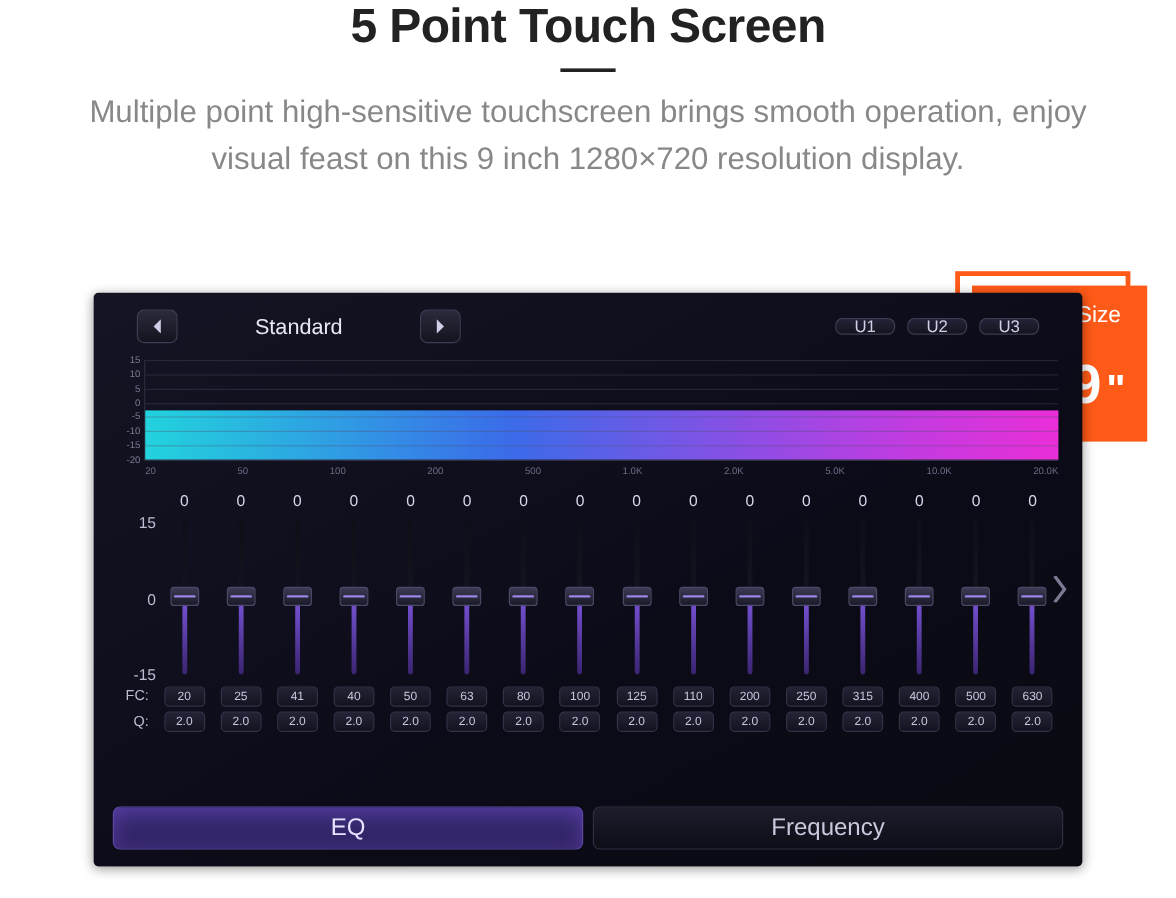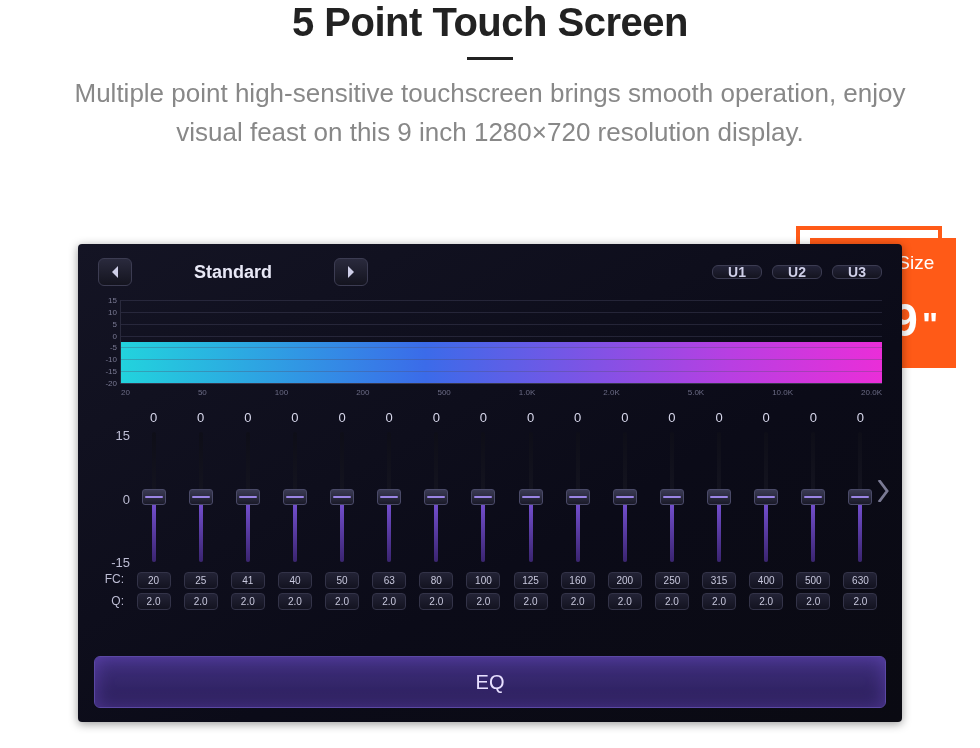--- a/index.html
+++ b/index.html
@@ -41,22 +41,21 @@
     background: linear-gradient(150deg, #141424 0%, #0b0b18 60%, #0a0a12 100%);
     border-radius: 4px;
     box-shadow: 0 2px 10px rgba(0,0,0,.4);
     color: #d6d6e8;
     overflow: hidden;
   }
   
   .topbar {
     display: flex;
     align-items: center;
-    padding: 14px 20px 10px;
-    font-weight: bold;
+    padding: 14px 36px 10px;
   }
   .nav-btn {
     width: 34px; height: 28px;
     background: linear-gradient(#2a2a3d,#14141f);
     border: 1px solid #3c3c52;
     border-radius: 6px;
     display: flex; align-items: center; justify-content: center;
     color: #cfcfe8; cursor: pointer;
   }
   .nav-btn svg { width: 10px; height: 12px; fill: #cfcfe8; }
@@ -167,21 +166,21 @@
   .side-arrow {
     position: absolute; right: -6px; top: 70px;
     color: #888; font-size: 22px;
   }
   
   .tabs {
     position: absolute; left: 16px; right: 16px; bottom: 14px;
     display: flex; gap: 8px;
   }
   .tab {
-    flex: 1; height: 52px;
+    flex: 1; height: 36px;
     background: linear-gradient(#1c1c2c,#0e0e18);
     border: 1px solid #2e2e42;
     border-radius: 6px;
     display: flex; align-items: center; justify-content: center;
     font-size: 20px; color: #c8c8dd; cursor: pointer;
   }
   .tab.active {
     background: linear-gradient(180deg,#3f2f7e 0%,#2a1e58 100%);
     border-color: #5b48a4;
     color: #e8e0ff;
@@ -353,21 +352,21 @@
             <div class="thumb"></div>
           </div>
           <div class="fc-chip">125</div>
           <div class="q-chip">2.0</div>
         </div>
         <div class="slider-col">
           <div class="sval">0</div>
           <div class="track">
             <div class="thumb"></div>
           </div>
-          <div class="fc-chip">160</div>
+          <div class="fc-chip">110</div>
           <div class="q-chip">2.0</div>
         </div>
         <div class="slider-col">
           <div class="sval">0</div>
           <div class="track">
             <div class="thumb"></div>
           </div>
           <div class="fc-chip">200</div>
           <div class="q-chip">2.0</div>
         </div>
@@ -416,15 +415,16 @@
     <div class="row-label q-row-label">Q:</div>
     <div class="side-arrow">
       <svg width="14" height="22" viewBox="0 0 10 16">
           <path d="M2 0 L8 8 L2 16" fill="none" stroke="#7a7a94" stroke-width="2"></path>
         </svg>
     </div>
   </div>
 
   <div class="tabs" id="tabs">
       <div class="tab active">EQ</div>
+      <div class="tab">Frequency</div>
     </div>
 
 </div>
 
 </body></html>

